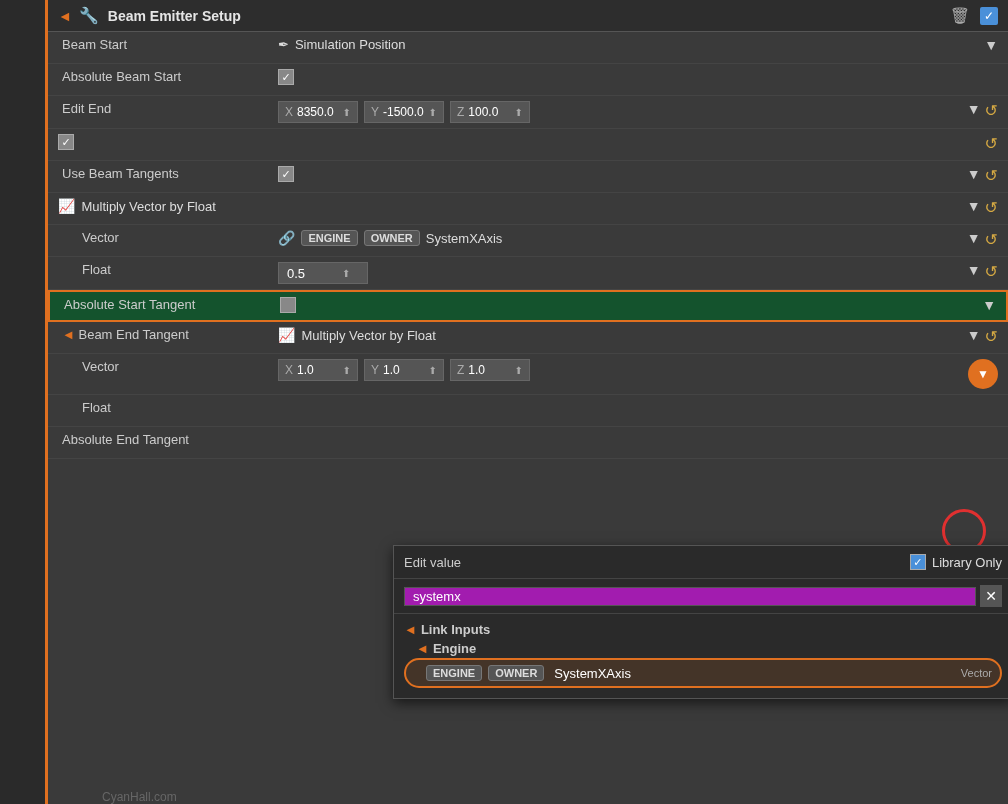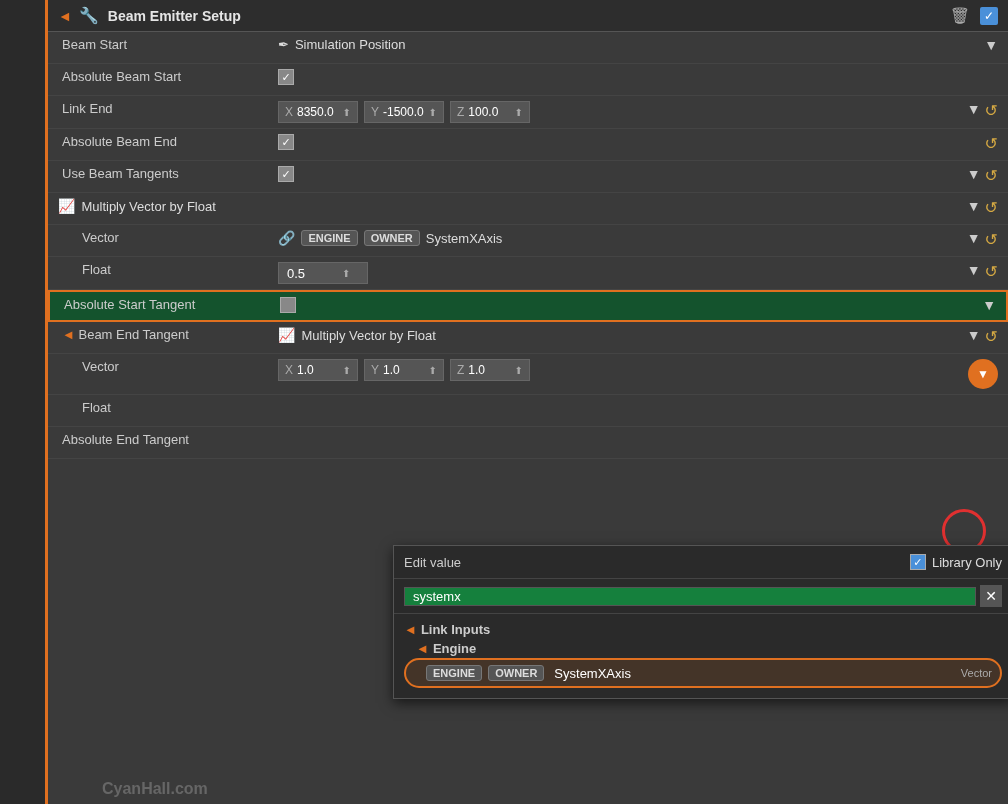--- a/index.html
+++ b/index.html
@@ -270,21 +270,21 @@
     .search-row {
       display: flex;
       align-items: center;
       padding: 6px 10px;
       border-bottom: 1px solid #444;
       gap: 4px;
     }
 
     .search-input {
       flex: 1;
-      background: #15803d;
+      background: #a21caf;
       border: 1px solid #555;
       color: #fff;
       padding: 3px 8px;
       font-size: 13px;
       height: 19px;
     }
 
     .clear-btn {
       background: #555;
       color: #fff;
@@ -343,25 +343,24 @@
       right: 22px;
       width: 44px;
       height: 44px;
       border: 3px solid #e03030;
       border-radius: 50%;
       pointer-events: none;
     }
 
     .watermark {
       position: absolute;
-      bottom: 6px;
+      bottom: 0;
       left: 54px;
       color: #666;
-      font-size: 16px;
-      font-weight: bold;
+      font-size: 12px;
     }
   </style>
 </head>
 <body>
 
 <div class="main-container">
   <div class="left-bar"></div>
   <div class="content">
 
     <div class="section-header">
@@ -384,21 +383,21 @@
     </div>
 
     <div class="row">
       <div class="row-label">Absolute Beam Start</div>
       <div class="row-content">
         <div class="checkbox-checked">✓</div>
       </div>
     </div>
 
     <div class="row">
-      <div class="row-label">Link End</div>
+      <div class="row-label">Edit End</div>
       <div class="row-content">
         <div class="num-field">
           <span class="axis">X</span>
           <span class="val">8350.0</span>
           <span class="arrow">⬆</span>
         </div>
         <div class="num-field">
           <span class="axis">Y</span>
           <span class="val">-1500.0</span>
           <span class="arrow">⬆</span>
@@ -407,21 +406,20 @@
           <span class="axis">Z</span>
           <span class="val">100.0</span>
           <span class="arrow">⬆</span>
         </div>
       </div>
       <span class="dropdown-arrow">▼</span>
       <span class="reset-arrow">↺</span>
     </div>
 
     <div class="row">
-      <div class="row-label">Absolute Beam End</div>
       <div class="row-content">
         <div class="checkbox-checked">✓</div>
       </div>
       <span class="reset-arrow">↺</span>
     </div>
 
     <div class="row">
       <div class="row-label">Use Beam Tangents</div>
       <div class="row-content">
         <div class="checkbox-checked">✓</div>

